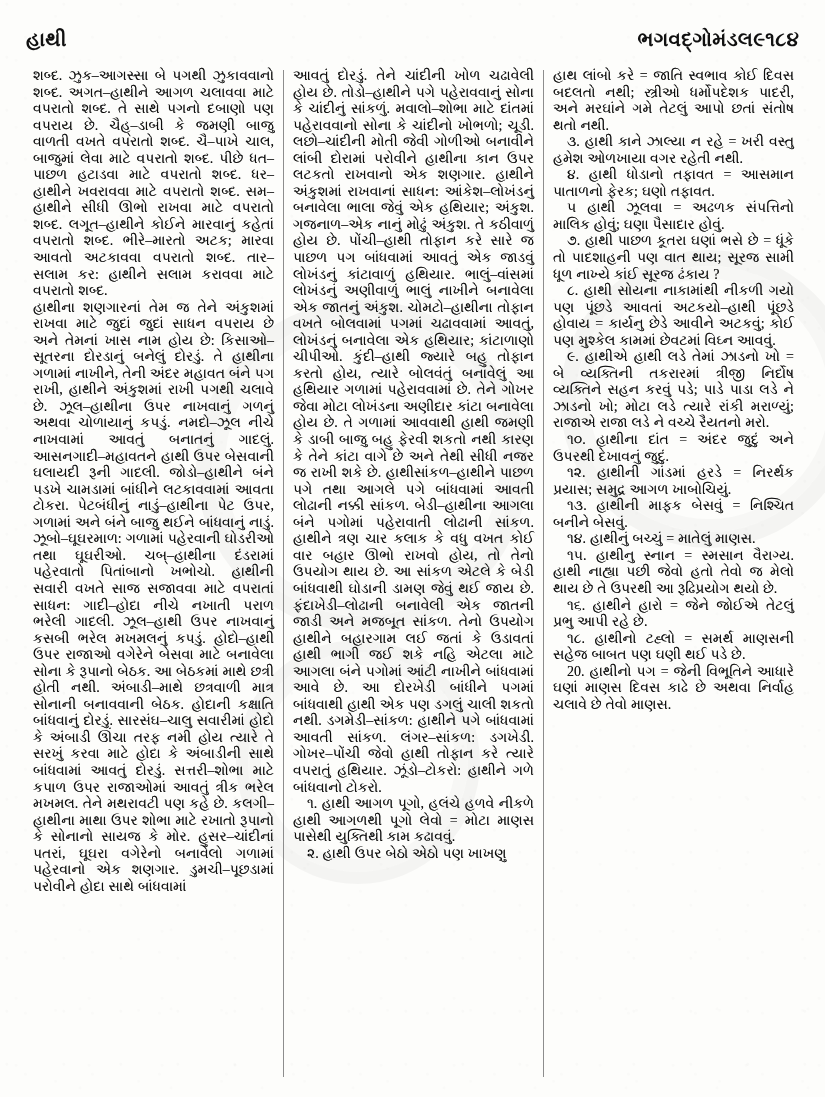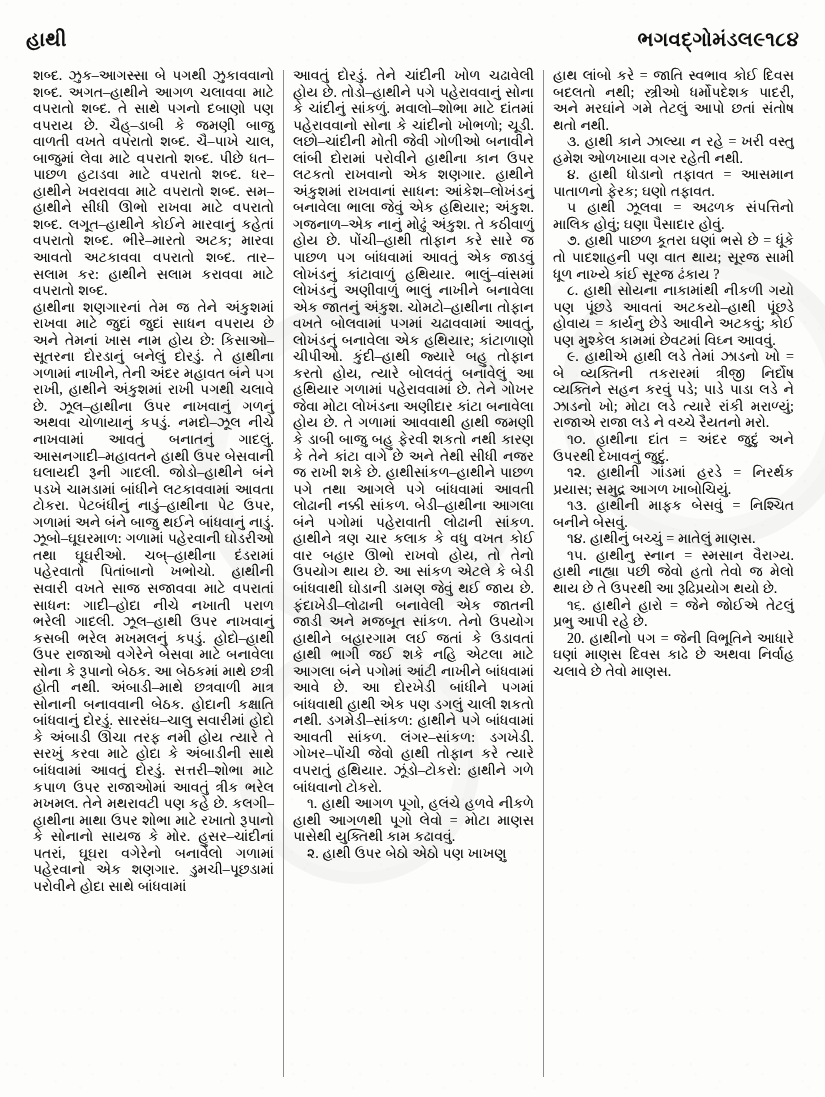--- a/index.html
+++ b/index.html
@@ -162,19 +162,20 @@
           <p class="indent">૫ હાથી ઝૂલવા = અઢળક સંપત્તિનો માલિક હોવું; ઘણા પૈસાદાર હોવું.</p>
           <p class="indent">૭. હાથી પાછળ કૂતરા ઘણાં ભસે છે = ધૂંકે તો પાદશાહની પણ વાત થાય; સૂરજ સામી ધૂળ નાખ્યે કાંઈ સૂરજ ઢંકાય ?</p>
           <p class="indent">૮. હાથી સોયના નાકામાંથી નીકળી ગયો પણ પૂંછડે આવતાં અટકયો–હાથી પૂંછડે હોવાય = કાર્યનુ છેડે આવીને અટકવું; કોઈ પણ મુશ્કેલ કામમાં છેવટમાં વિઘ્ન આવવું.</p>
           <p class="indent">૯. હાથીએ હાથી લડે તેમાં ઝાડનો ખો = બે વ્યક્તિની તકરારમાં ત્રીજી નિર્દોષ વ્યક્તિને સહન કરવું પડે; પાડે પાડા લડે ને ઝાડનો ખો; મોટા લડે ત્યારે રાંકી મરાળ્યું; રાજાએ રાજા લડે ને વચ્ચે રૈયતનો મરો.</p>
           <p class="indent">૧૦. હાથીના દાંત = અંદર જુદું અને ઉપરથી દેખાવનું જુદું.</p>
           <p class="indent">૧૨. હાથીની ગાંડમાં હરડે = નિરર્થક પ્રયાસ; સમુદ્ર આગળ ખાબોચિયું.</p>
           <p class="indent">૧૩. હાથીની માફક બેસવું = નિશ્ચિત બનીને બેસવું.</p>
           <p class="indent">૧૪. હાથીનું બચ્ચું = માતેલું માણસ.</p>
           <p class="indent">૧૫. હાથીનુ સ્નાન = સ્મસાન વૈરાગ્ય. હાથી નાહ્યા પછી જેવો હતો તેવો જ મેલો થાય છે તે ઉપરથી આ રૂઢિપ્રયોગ થયો છે.</p>
           <p class="indent">૧૬. હાથીને હારો = જેને જોઈએ તેટલું પ્રભુ આપી રહે છે.</p>
+          <p class="indent">૧૮. હાથીનો ટહ્લો = સમર્થ માણસની સહેજ બાબત પણ ઘણી થઈ પડે છે.</p>
           <p class="indent">20. હાથીનો પગ = જેની વિભૂતિને આધારે ઘણાં માણસ દિવસ કાઢે છે અથવા નિર્વાહ ચલાવે છે તેવો માણસ.</p>
         </div>
     </div>
 
   </div>
 
 </div>
 
 </body></html>

